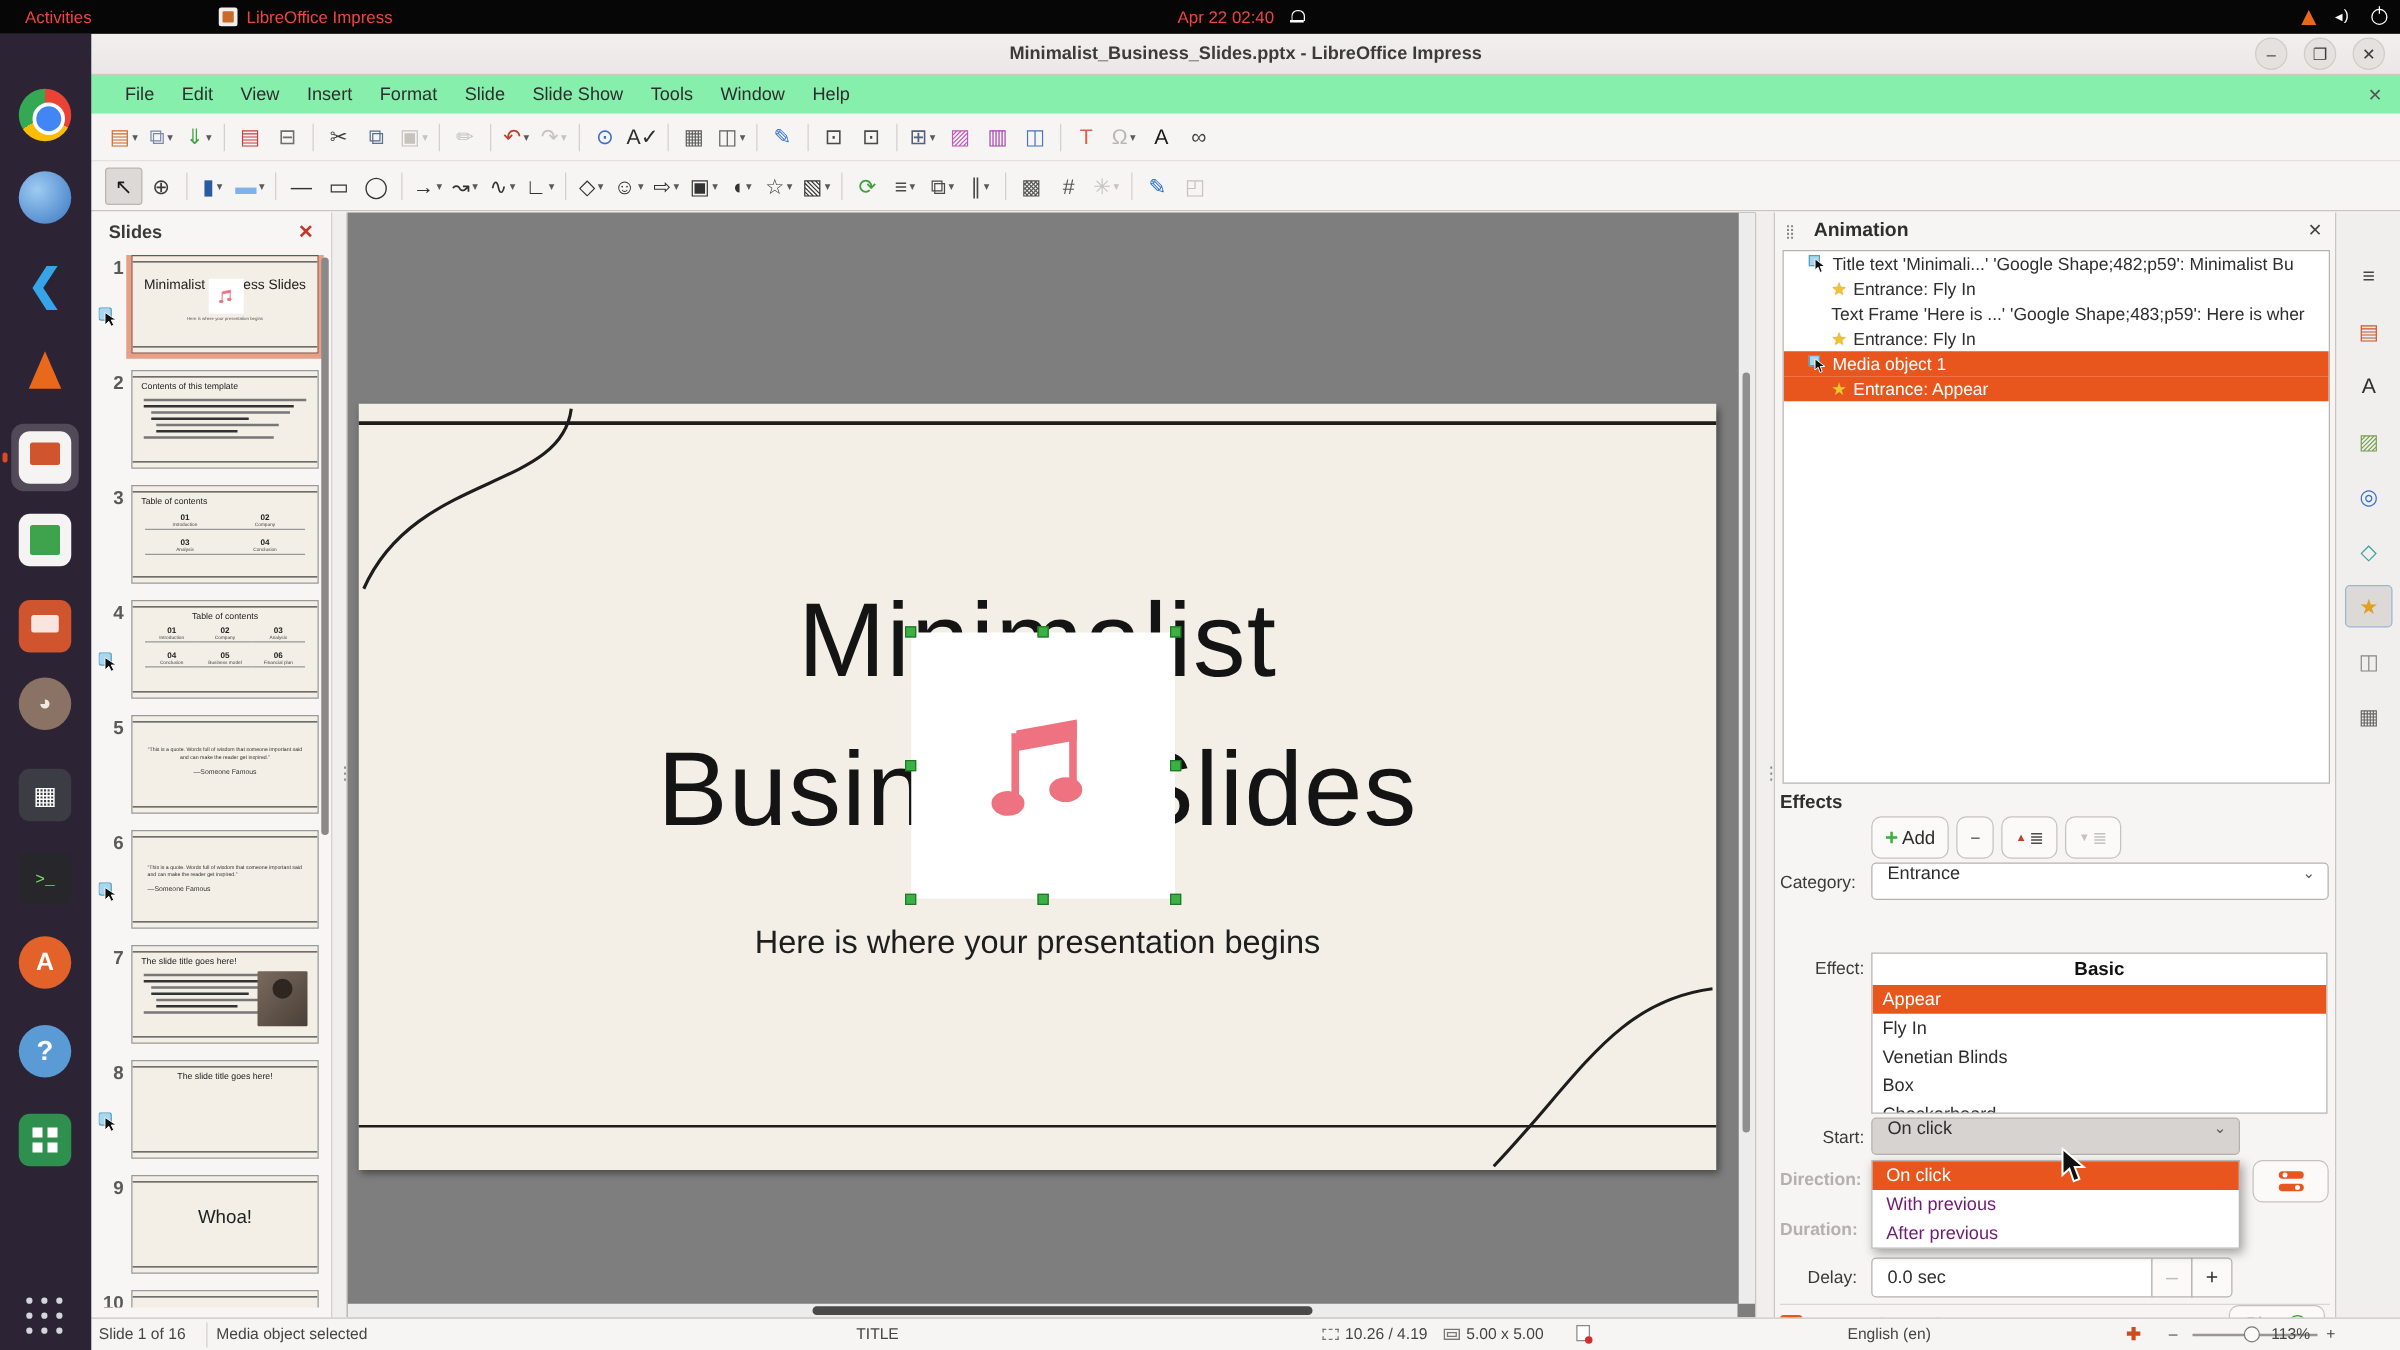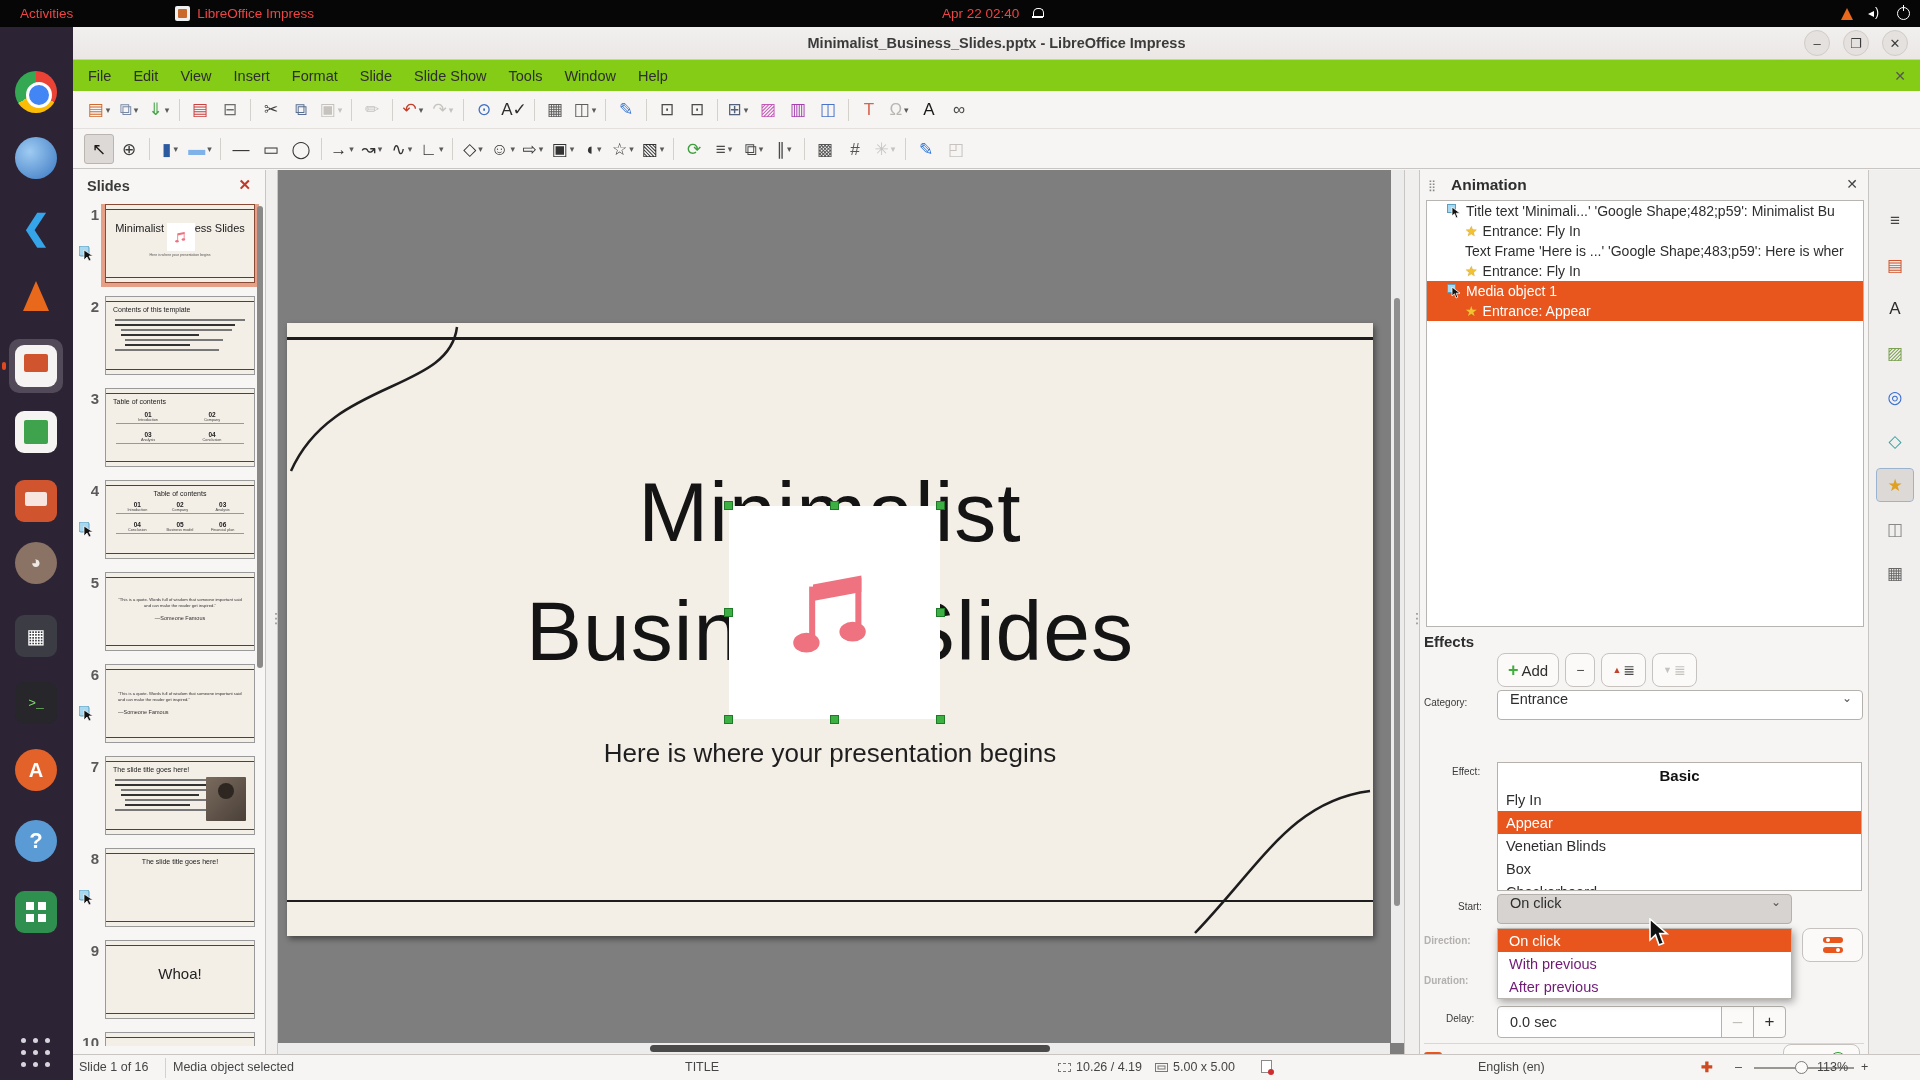--- a/index.html
+++ b/index.html
@@ -53,21 +53,21 @@
     linear-gradient(#fff,#fff) 0 12px/8px 8px no-repeat,linear-gradient(#fff,#fff) 12px 12px/8px 8px no-repeat;}
   .show-apps{position:absolute;left:18px;top:1008px;width:36px;height:36px;display:grid;grid-template-columns:repeat(3,1fr);gap:6px;padding:3px;}
   .show-apps i{width:5px;height:5px;border-radius:50%;background:#d8d4de;}
 
   
   .window{position:absolute;left:73px;top:27px;width:1847px;height:1053px;background:#f6f5f4;}
   .titlebar{position:absolute;left:0;top:0;width:100%;height:33px;background:linear-gradient(#f2f0ef,#eae7e5);border-bottom:1px solid #cdc9c6;display:flex;align-items:center;justify-content:center;}
   .titlebar .title{font-weight:bold;font-size:14.5px;color:#3b3b3b;}
   .win-btns{position:absolute;right:12px;top:3px;display:flex;gap:13px;}
   .win-btn{width:26px;height:26px;border-radius:50%;background:#e4e1de;border:1px solid #d0ccc8;color:#3c3c3c;font-size:13px;display:flex;align-items:center;justify-content:center;}
-  .menubar{position:absolute;left:0;top:33px;width:100%;height:31px;background:#84cc16;display:flex;align-items:center;padding-left:4px;font-size:14.5px;color:#2e2e2e;}
+  .menubar{position:absolute;left:0;top:33px;width:100%;height:31px;background:#86efac;display:flex;align-items:center;padding-left:16px;font-size:14.5px;color:#2e2e2e;}
   .menu-item{padding:5px 11px;border-radius:3px;}
   .menu-close{position:absolute;right:14px;color:#555;font-size:14px;}
 
   
   .toolbar{position:absolute;left:0;width:100%;background:#f6f5f4;display:flex;align-items:center;padding-left:11px;}
   .toolbar1{top:64px;height:38px;border-bottom:1px solid #e3e0dd;}
   .toolbar2{top:103px;height:39px;border-bottom:1px solid #c9c5c2;}
   .tbtn{height:30px;min-width:30px;display:flex;align-items:center;justify-content:center;border-radius:3px;position:relative;padding:0 2px;}
   .tbtn .g{font-style:normal;font-size:17px;line-height:1;}
   .tbtn .dda{font-style:normal;font-size:9px;color:#5a5a5a;margin-left:2px;}
@@ -154,21 +154,21 @@
   .click-ic svg{position:absolute;left:4px;top:3px;}
   .star-ic{color:#f2c230;text-shadow:0 0 1px #b07d10;margin-right:5px;font-size:14px;flex:0 0 auto;}
   .ap-effects-label{position:absolute;left:4px;top:463px;font-weight:bold;font-size:15px;color:#2e2e2e;}
   .ap-btnrow{position:absolute;left:77px;top:483px;display:flex;gap:6px;}
   .ap-btn{height:34px;border:1px solid #c6c2bf;background:#fbfaf9;border-radius:8px;display:flex;align-items:center;justify-content:center;padding:0 10px;font-size:15px;color:#2e2e2e;}
   .ap-btn .plus{color:#3fae3f;font-size:18px;font-weight:bold;margin-right:3px;}
   .ap-btn .tri-up{color:#c0432c;font-size:9px;margin-right:2px;}
   .ap-btn .tri-dn{color:#c6c3bf;font-size:9px;margin-right:2px;}
   .ap-btn .lines{font-size:14px;color:#4a4a4a;}
   .ap-btn.dis .lines{color:#c6c3bf;}
-  .ap-row-label{position:absolute;font-size:10px;color:#3a3a3a;}
+  .ap-row-label{position:absolute;font-size:14px;color:#3a3a3a;}
   .ap-row-label.dis{color:#b3b0ad;font-weight:bold;}
   .combo{position:absolute;height:30px;border:1px solid #b5b1ad;border-radius:4px;background:#fff;display:flex;align-items:flex-start;padding:0 12px;font-size:14.5px;color:#2e2e2e;}
   .combo .chev{position:absolute;right:10px;color:#555;font-size:12px;}
   .combo.pressed{background:#d6d3d0;}
   .effect-list{position:absolute;left:77px;top:592px;width:365px;height:129px;background:#fff;border:1px solid #b5b1ad;overflow:hidden;}
   .ef-head{height:25px;text-align:center;font-weight:bold;font-size:15px;color:#111;display:flex;align-items:center;justify-content:center;}
   .ef-item{height:23px;display:flex;align-items:center;padding-left:8px;font-size:14.5px;color:#2e2e2e;}
   .ef-item.sel{background:#e8561e;color:#fff;}
   .opt-btn{position:absolute;left:382px;top:758px;width:61px;height:34px;border:1px solid #c6c2bf;border-radius:8px;background:#fbfaf9;display:flex;flex-direction:column;align-items:center;justify-content:center;gap:4px;}
   .opt-btn i{width:20px;height:6px;background:#e8561e;border-radius:3px;position:relative;display:block;}
@@ -1013,23 +1013,23 @@
         <div class="combo" style="left:77px;top:520px;width:366px;" data-name="category-dropdown">
           <span>Entrance</span>
           <span class="chev" data-name="chevron-down-icon">⌄</span>
         </div>
 
         <div class="ap-row-label" style="left:32px;top:596px;" data-name="effect-label">Effect:</div>
         <div class="effect-list" data-name="effect-listbox">
           <div class="ef-head" data-name="effect-group-header">Basic</div>
           <div>
 
+              <div class="ef-item sel" data-name="effect-option">Appear</div>
+
               <div class="ef-item" data-name="effect-option">Fly In</div>
-
-              <div class="ef-item sel" data-name="effect-option">Appear</div>
 
               <div class="ef-item" data-name="effect-option">Venetian Blinds</div>
 
               <div class="ef-item" data-name="effect-option">Box</div>
 
               <div class="ef-item" data-name="effect-option">Checkerboard</div>
             </div>
         </div>
 
         <div class="ap-row-label" style="left:38px;top:731px;" data-name="start-label">Start:</div>

